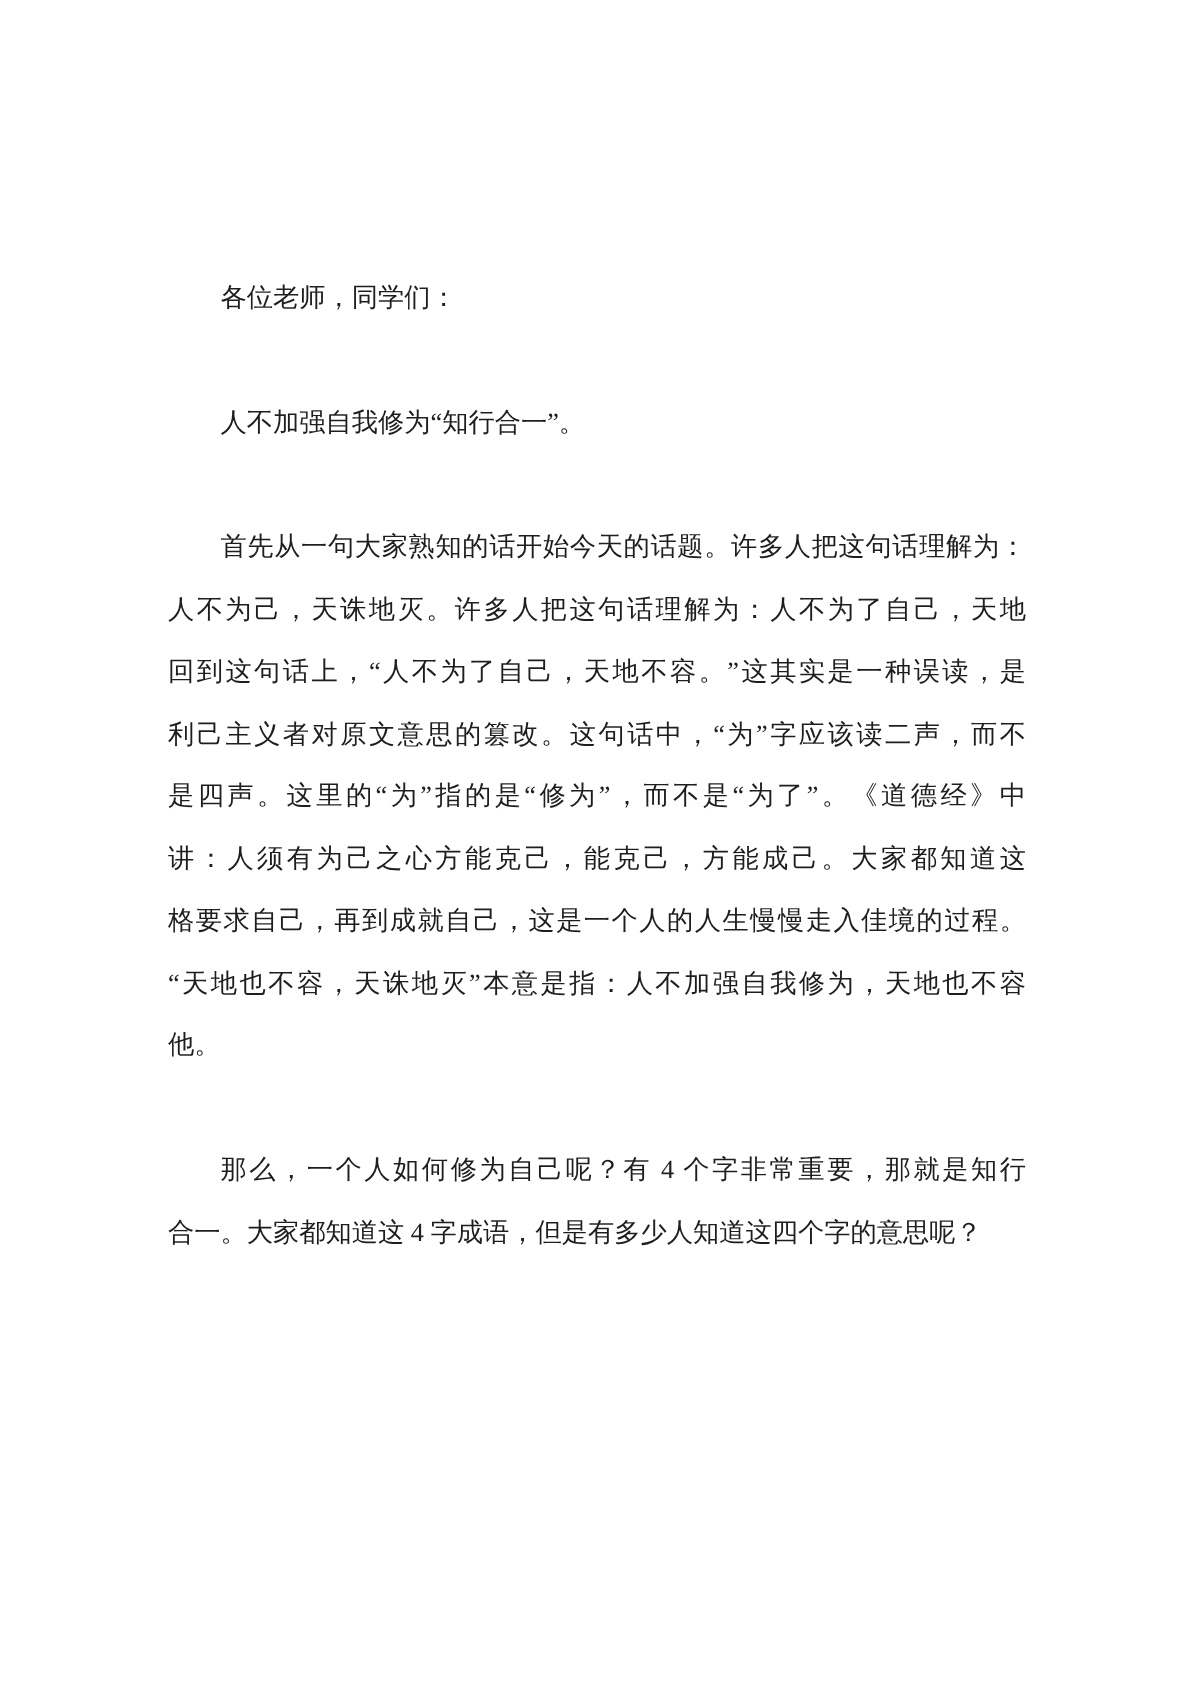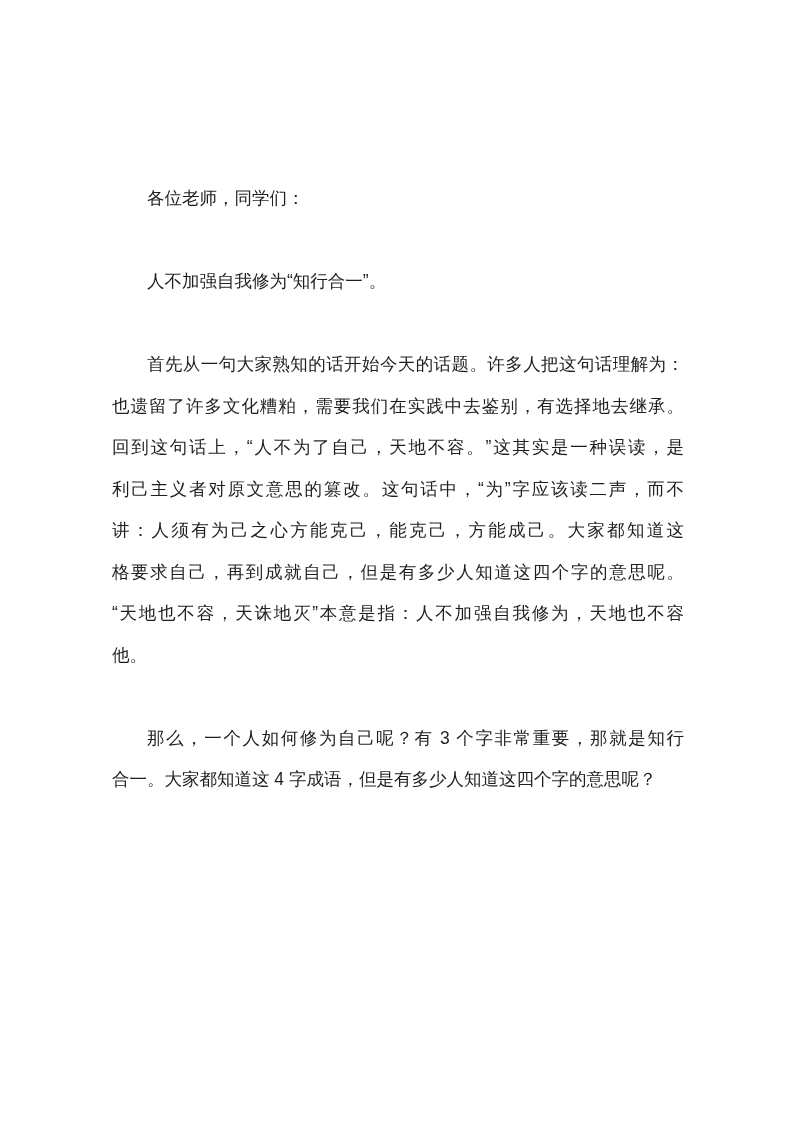--- a/index.html
+++ b/index.html
@@ -6,21 +6,21 @@
     margin: 0;
     padding: 0;
     background: #ffffff;
   }
   .page {
     position: relative;
     width: 793px;
     height: 1069px;
     background: #ffffff;
     overflow: hidden;
-    font-family: Liberation Sans, sans-serif;
+    font-family: Liberation Serif, serif;
   }
   .content {
     position: absolute;
     left: 112px;
     top: 178px;
     width: 572px;
     color: #1e1e1e;
     font-size: 17.5px;
   }
   .para {
@@ -50,28 +50,29 @@
       <div class="line indent final">各位老师，同学们：</div>
     </div>
 
 
     <div class="para">
       <div class="line indent final">人不加强自我修为“知行合一”。</div>
     </div>
 
     <div class="para">
       <div class="line indent">首先从一句大家熟知的话开始今天的话题。许多人把这句话理解为：</div>
-      <div class="line">也遗留了许多文化糟粕，需要我们在实践中去鉴别，有选择地去继承。</div>
+      <div class="line">人不为己，天诛地灭。许多人把这句话理解为：人不为了自己，天地</div>
       <div class="line">回到这句话上，“人不为了自己，天地不容。”这其实是一种误读，是</div>
       <div class="line">利己主义者对原文意思的篡改。这句话中，“为”字应该读二声，而不</div>
+      <div class="line">是四声。这里的“为”指的是“修为”，而不是“为了”。《道德经》中</div>
       <div class="line">讲：人须有为己之心方能克己，能克己，方能成己。大家都知道这</div>
-      <div class="line">格要求自己，再到成就自己，但是有多少人知道这四个字的意思呢。</div>
+      <div class="line">格要求自己，再到成就自己，这是一个人的人生慢慢走入佳境的过程。</div>
       <div class="line">“天地也不容，天诛地灭”本意是指：人不加强自我修为，天地也不容</div>
       <div class="line final">他。</div>
     </div>
 
     <div class="para">
-      <div class="line indent">那么，一个人如何修为自己呢？有 3 个字非常重要，那就是知行</div>
+      <div class="line indent">那么，一个人如何修为自己呢？有 4 个字非常重要，那就是知行</div>
       <div class="line final">合一。大家都知道这 4 字成语，但是有多少人知道这四个字的意思呢？</div>
     </div>
 
   </div>
 </div>
 
 </body></html>

